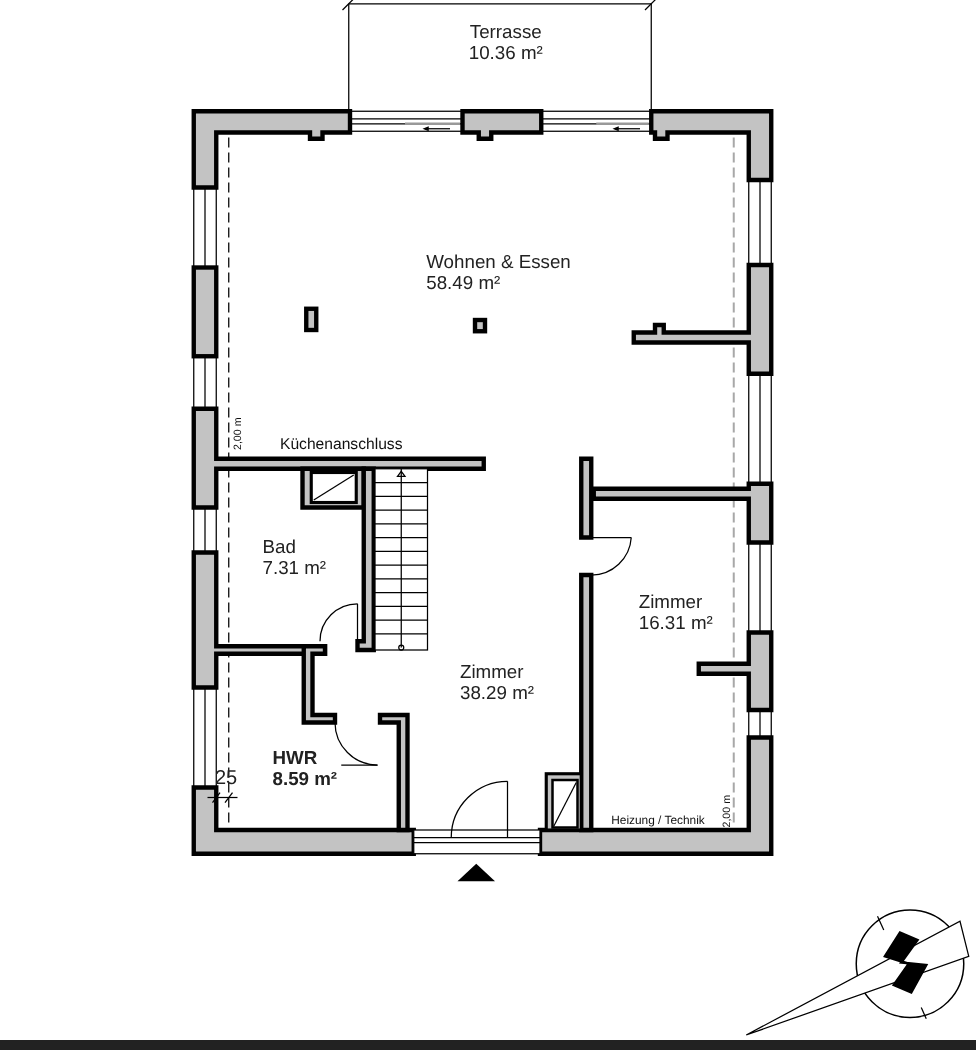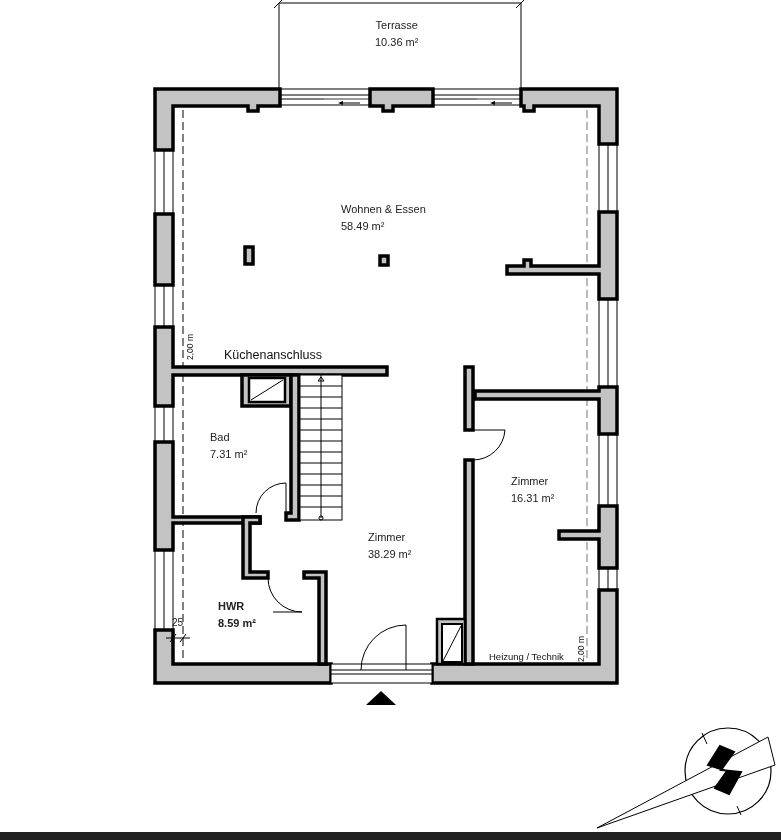--- a/index.html
+++ b/index.html
@@ -3,21 +3,21 @@
 <meta charset="utf-8">
 <style>
   html, body { margin: 0; padding: 0; background: #ffffff; }
   body { width: 781px; height: 840px; position: relative; overflow: hidden; font-family: "Liberation Sans", sans-serif; }
   #plan { position: absolute; left: 0; top: 0; width: 781px; height: 840px; }
   .wall { fill: #c3c3c3; stroke: #000; stroke-width: 3.5; stroke-linejoin: miter; }
   .thin { fill: none; stroke: #000; stroke-width: 1; }
   .win { fill: #fff; stroke: #000; stroke-width: 1; }
   .dash { fill: none; stroke: #000; stroke-width: 1; stroke-dasharray: 8 4; }
   .dash-grey { fill: none; stroke: #a8a8a8; stroke-width: 1.6; stroke-dasharray: 8 4; }
-  .lbl { position: absolute; font-size: 11px; color: #222; line-height: 17px; white-space: nowrap; }
+  .lbl { position: absolute; font-size: 15px; color: #222; line-height: 17px; white-space: nowrap; }
   .lbl-lg { font-size: 12.5px; color: #111; text-align: center; }
   .lbl-sm { font-size: 9.5px; color: #111; }
   .vert { position: absolute; font-size: 8.5px; color: #111; transform: rotate(-90deg); transform-origin: left top; white-space: nowrap; }
   .bottom-bar { position: absolute; left: 0; top: 832px; width: 781px; height: 8px; background: #222222; }
 </style>
 </head>
 <body>
 
 <svg id="plan" viewBox="0 0 781 840" xmlns="http://www.w3.org/2000/svg">
 
@@ -192,15 +192,15 @@
 </div>
 <div class="lbl" style="left:218px; top:598px;font-weight:bold;">
   <div>HWR</div>
   <div>8.59 m²</div>
 </div>
 
 <div class="lbl lbl-lg" style="left:224px; top:347px;">Küchenanschluss</div>
 <div class="lbl lbl-sm" style="left:489px; top:648px;">Heizung / Technik</div>
 <div class="vert" style="left:185px; top:360px;">2,00 m</div>
 <div class="vert" style="left:576px; top:662px;">2,00 m</div>
-<div class="lbl" style="left:172px; top:614px; font-size:10px;">25</div>
+<div class="lbl" style="left:172px; top:614px; font-size:16px;">25</div>
 
 <div class="bottom-bar"></div>
 
 </body></html>

